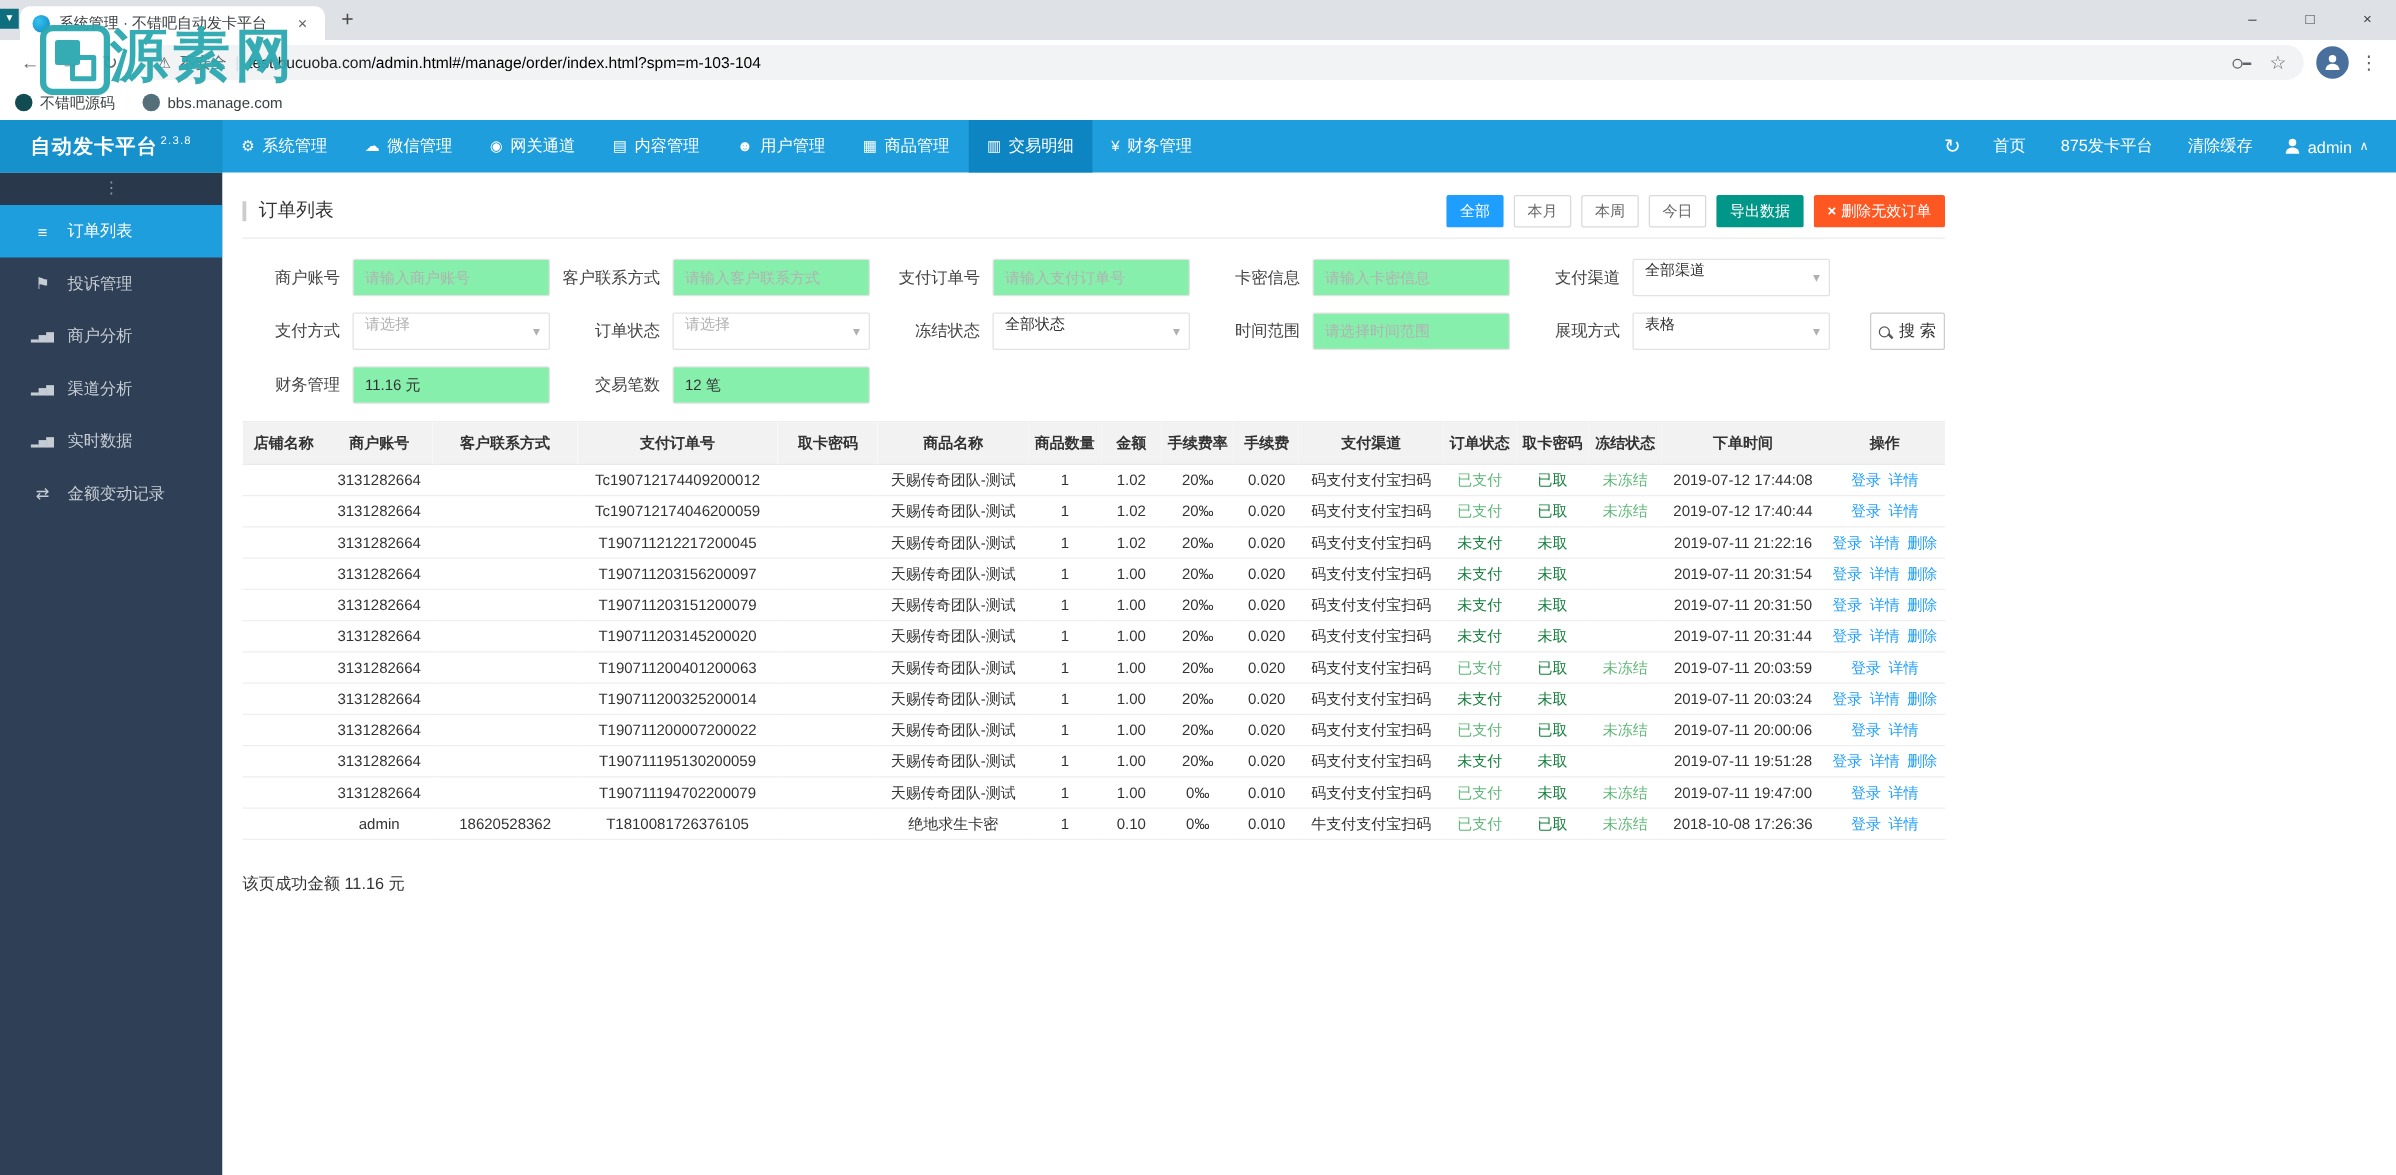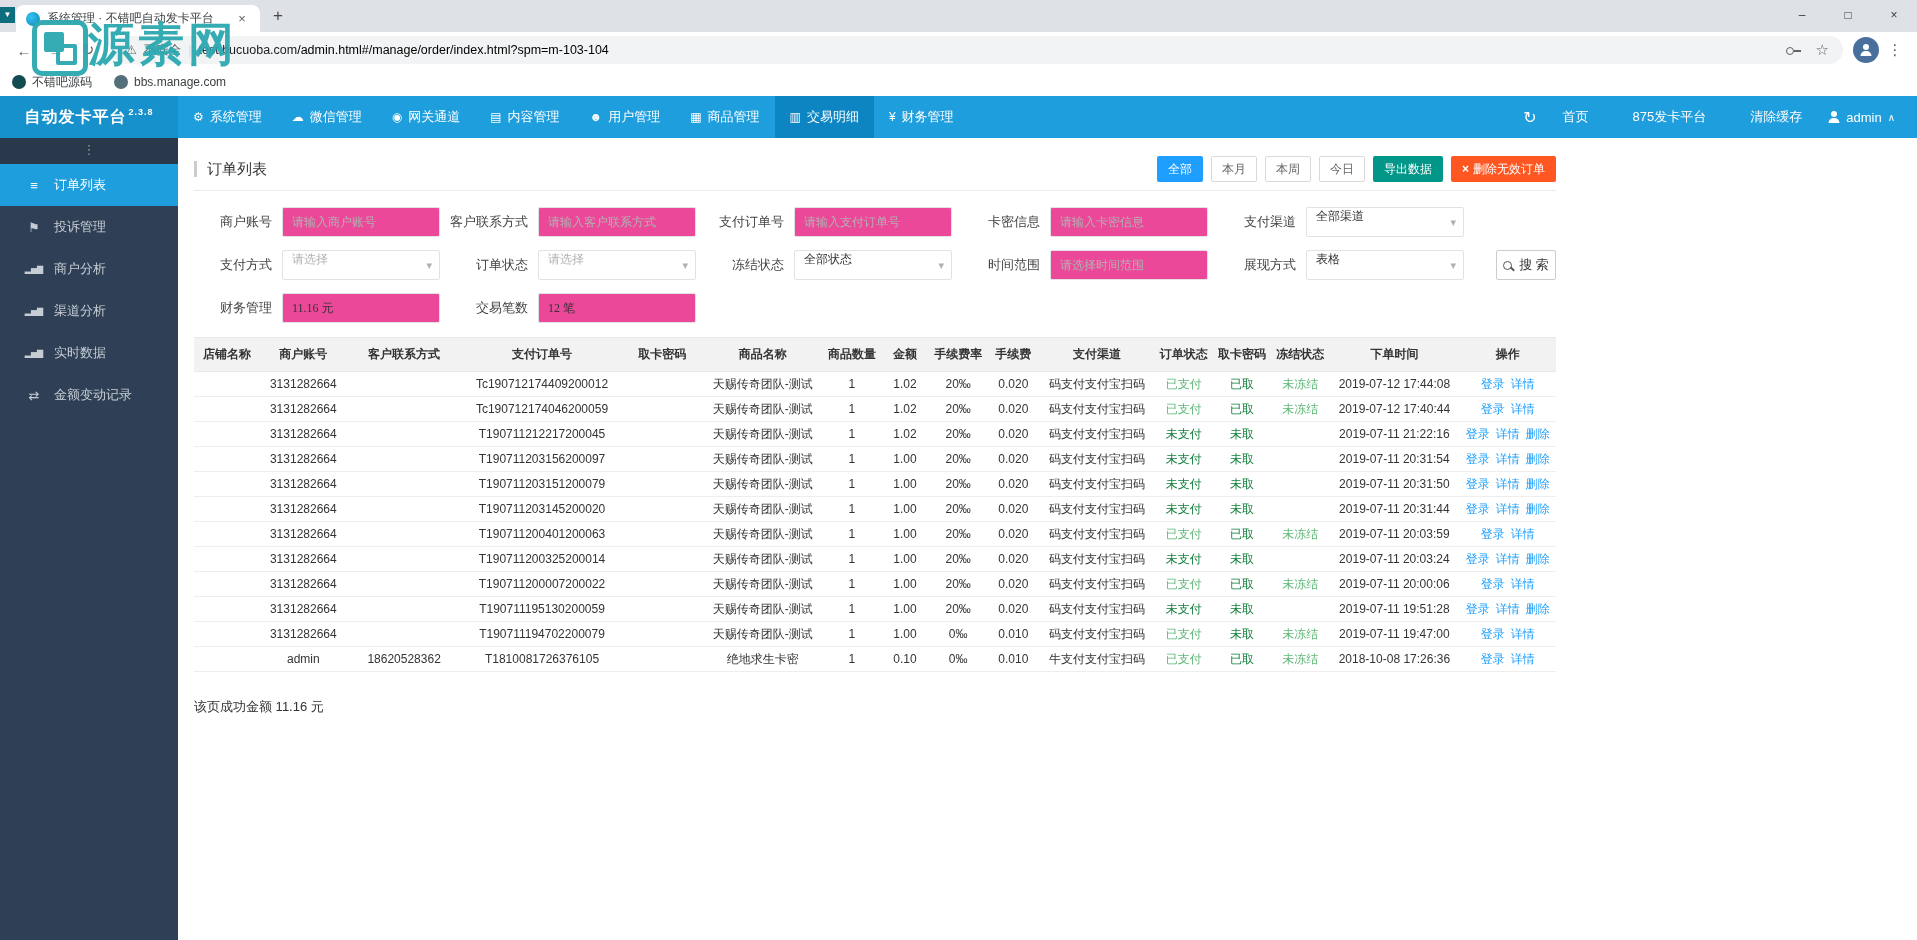--- a/index.html
+++ b/index.html
@@ -45,28 +45,28 @@
 
 .watermark{position:absolute;left:32px;top:14px;display:flex;align-items:flex-end;gap:0;z-index:40;opacity:.95;pointer-events:none}
 .wm-logo{width:56px;height:56px;border:5px solid #2ba8b0;border-radius:10px;position:relative}
 .wm-logo::before{content:"";position:absolute;left:7px;top:7px;width:20px;height:20px;background:#2ba8b0;border-radius:2px}
 .wm-logo::after{content:"";position:absolute;right:6px;bottom:6px;width:13px;height:13px;border:4px solid #2ba8b0;border-radius:2px}
 .wm-text{font-size:46px;font-weight:bold;color:#2ba8b0;letter-spacing:4px}
 
 
 .app-header{height:42px;background:#1e9edd;display:flex;color:#fff;position:relative;z-index:10}
 .logo{width:178px;background:#1691cb;display:flex;align-items:center;justify-content:center;font-size:16px;font-weight:bold;letter-spacing:1px;cursor:pointer}
-.logo sup{font-size:9px;font-weight:bold;margin:-10px 0 0 2px}
+.logo sup{font-size:9px;font-weight:normal;margin:-10px 0 0 2px}
 .nav{display:flex;align-items:stretch}
 .nav-item{display:flex;align-items:center;gap:6px;padding:0 15px;font-size:13px;cursor:pointer;white-space:nowrap}
 .nav-item.active{background:#0d85c2}
 .nav-icon{font-size:12px}
 .header-right{margin-left:auto;display:flex;align-items:center;gap:26px;padding-right:22px;font-size:13px}
 .hr-refresh{font-size:16px;cursor:pointer}
-.hr-links{display:flex;gap:44px}
+.hr-links{display:flex;gap:28px}
 .hr-link{cursor:pointer;white-space:nowrap}
 .hr-user{display:flex;align-items:center;gap:6px;cursor:pointer}
 .caret-up{font-size:10px}
 
 
 .app-body{display:flex;height:802px}
 .sidebar{width:178px;background:#2f4056;flex:none}
 .side-dots{height:26px;text-align:center;color:#8f9aa6;font-size:13px;line-height:24px;background:rgba(0,0,0,.12);cursor:pointer}
 .side-item{height:42px;display:flex;align-items:center;gap:10px;padding-left:24px;color:#c6ccd4;font-size:13px;cursor:pointer;white-space:nowrap}
 .side-item.active{background:#1e9edd;color:#fff}
@@ -84,21 +84,21 @@
 .btn-green{background:#009688;color:#fff}
 .btn-danger{background:#ff5722;color:#fff}
 .x-icon{font-weight:bold}
 .divider{border-top:1px solid #ebebeb;margin-top:2px}
 
 
 .filters{margin-top:16px}
 .f-row{display:flex;align-items:center;margin-bottom:13px}
 .f-group{display:flex;align-items:center;width:256px;flex:none}
 .f-label{width:88px;text-align:right;padding-right:10px;font-size:13px;color:#444;flex:none;white-space:nowrap}
-.f-text{width:158px;height:30px;border:1px solid #e2e2e2;border-radius:2px;padding:0 9px;font-size:12px;color:#333;outline:none;background:#ec4899;font-family:Liberation Serif, serif}
+.f-text{width:158px;height:30px;border:1px solid #e2e2e2;border-radius:2px;padding:0 9px;font-size:12px;color:#333;outline:none;background:#86efac;font-family:Liberation Sans, sans-serif}
 .f-text::placeholder{color:#b2b2b2}
 .f-input{width:158px;height:30px;border:1px solid #e2e2e2;border-radius:2px;padding:0 9px;font-size:12px;color:#333;background:#fff;display:flex;align-items:flex-start;position:relative;cursor:pointer}
 .f-select .arrow{position:absolute;right:7px;top:50%;transform:translateY(-50%);color:#b0b0b0;font-size:11px}
 .f-select.placeholder>span:first-child{color:#b2b2b2}
 .search-btn{width:84px;height:30px;border:1px solid #ccc;border-radius:2px;background:#fff;display:flex;align-items:center;justify-content:center;gap:7px;font-size:13px;color:#333;margin-left:22px;cursor:pointer}
 .mag{width:9px;height:9px;border:1.5px solid #555;border-radius:50%;position:relative;flex:none}
 .mag::after{content:"";position:absolute;width:5px;height:1.5px;background:#555;transform:rotate(45deg);right:-4px;bottom:-1px}
 
 
 .order-table{width:1362px;border-collapse:collapse;table-layout:fixed;margin-top:14px;font-size:12px;color:#333}

